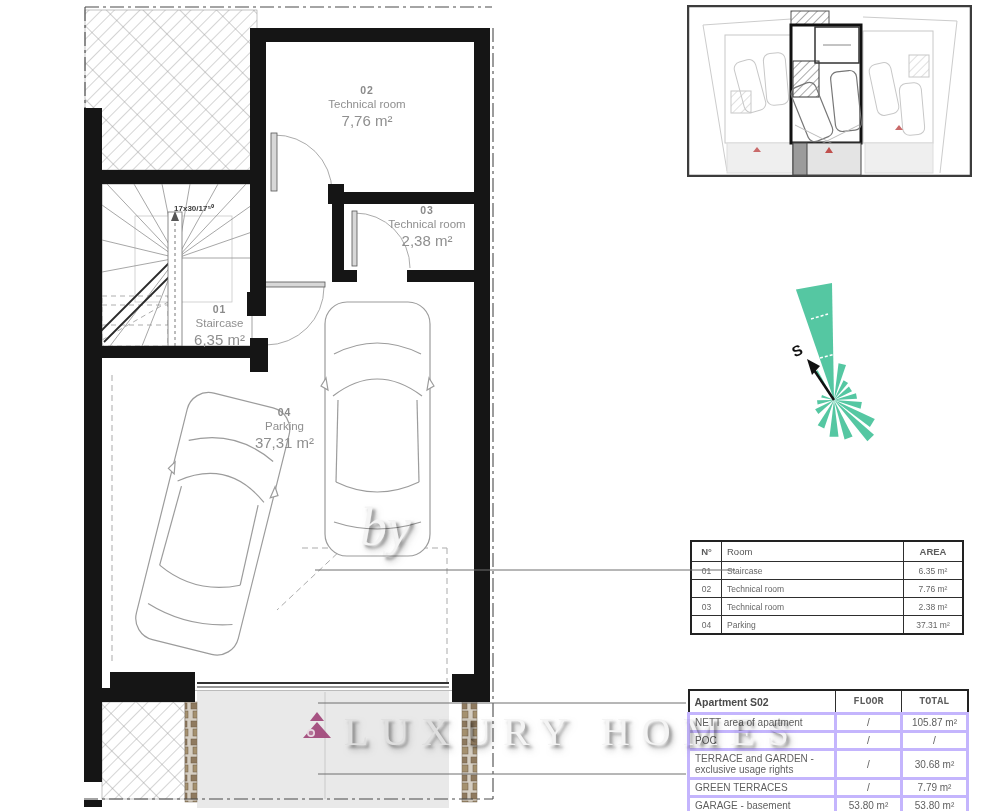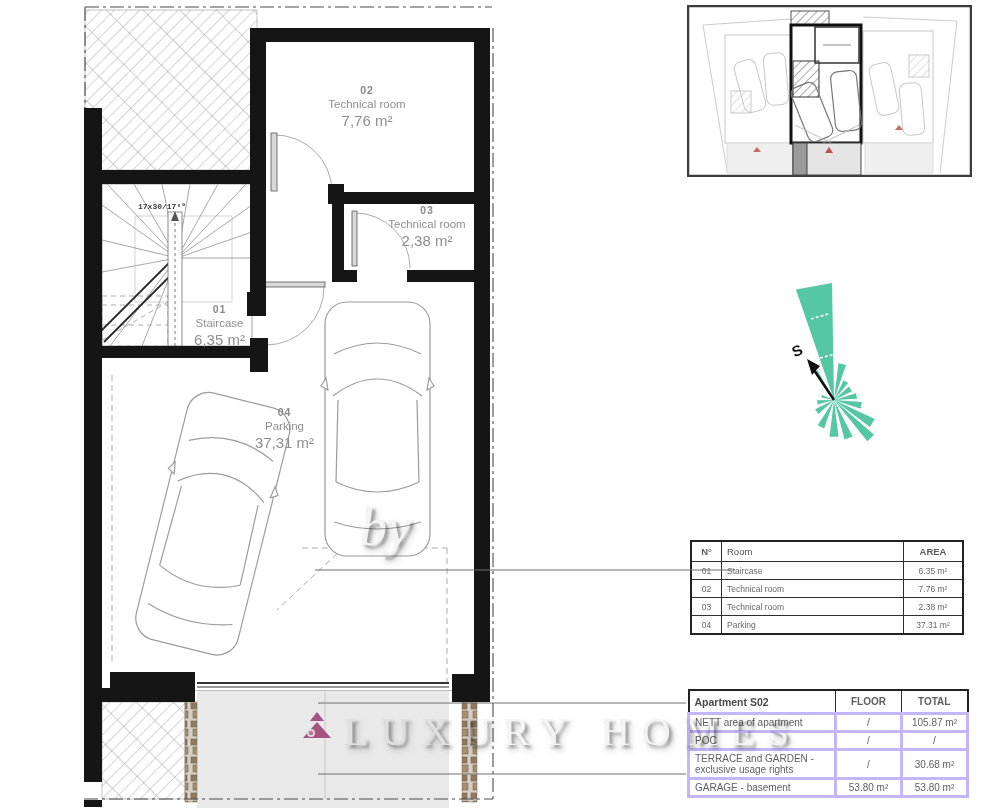--- a/index.html
+++ b/index.html
@@ -6,42 +6,42 @@
   .canvas{position:relative;width:1000px;height:811px;background:#ffffff;overflow:hidden;
           font-family:"Liberation Sans",sans-serif;margin-left:22px;}
   .abs{position:absolute;}
   svg{display:block;}
 
   
   .room-label{position:absolute;text-align:center;color:#8f8f8f;line-height:1.25;z-index:2;}
   .room-label .num{display:block;font-weight:bold;font-size:10.5px;letter-spacing:1px;color:#8a8a8a;}
   .room-label .nm{display:block;font-size:11.5px;}
   .room-label .ar{display:block;font-size:15px;}
-  .stair-note{position:absolute;left:116px;top:202px;width:76px;text-align:left;
-              font-size:8px;font-weight:bold;color:#3c3c3c;z-index:2;font-family:Liberation Mono, monospace;}
+  .stair-note{position:absolute;left:116px;top:202px;width:76px;text-align:right;
+              font-size:8px;font-weight:bold;color:#3c3c3c;z-index:2;}
 
   
   .s-label{position:absolute;left:770px;top:342px;font-size:15px;font-weight:bold;color:#101010;
            transform:rotate(-24deg);z-index:3;font-family:"Liberation Sans",sans-serif;}
 
   
   table{border-collapse:collapse;background:#fff;}
   .room-table{position:absolute;left:668px;top:540px;width:274px;z-index:3;}
   .room-table th{border:1px solid #2e2e2e;font-size:9.5px;color:#5d5d5d;height:17px;font-weight:bold;}
   .room-table th.h-room{text-align:left;padding-left:5px;font-weight:normal;color:#555;}
   .room-table td{border:1px solid #2e2e2e;font-size:8.5px;color:#666;height:15px;}
   .room-table .c-num{width:27px;text-align:center;}
   .room-table .c-room{text-align:left;padding-left:5px;}
   .room-table .c-area{width:56px;text-align:center;}
   .room-table{border:2px solid #222;}
 
   .apt-table{position:absolute;left:665px;top:689px;width:282px;z-index:3;border:2px solid #222;}
   .apt-table th{border:1px solid #2e2e2e;border-bottom:2px solid #222;height:19px;}
   .apt-table th.t-title{text-align:left;padding-left:5px;font-size:10.5px;color:#4a4a4a;}
-  .apt-table th.t-col{font-size:10px;color:#5d5d5d;width:57px;text-align:center;}
+  .apt-table th.t-col{font-size:10px;color:#5d5d5d;width:57px;text-align:center;font-family:Liberation Mono, monospace;}
   .apt-table td{border:3px solid #c4b5fd;font-size:10px;color:#5f5f5f;padding:2px 3px;}
   .apt-table td.v{text-align:center;width:57px;}
   .apt-table td.lbl{text-align:left;padding-left:5px;}
 
   
   .wm{position:absolute;font-family:"Liberation Serif",serif;color:#f4f4f4;
       text-shadow:3px 3px 3px #9e9e9e, 4px 5px 6px rgba(150,150,150,.55);
       mix-blend-mode:multiply;z-index:5;white-space:nowrap;pointer-events:none;}
   .wm-by{left:338px;top:496px;font-size:54px;font-style:italic;}
   .wm-brand{left:293px;top:565px;font-size:95px;}
@@ -343,20 +343,25 @@
         <td class="lbl">POC</td>
         <td class="v">/</td>
         <td class="v">/</td>
       </tr>
       <tr>
         <td class="lbl">TERRACE and GARDEN - exclusive usage rights</td>
         <td class="v">/</td>
         <td class="v">30.68 m²</td>
       </tr>
       <tr>
+        <td class="lbl">GREEN TERRACES</td>
+        <td class="v">/</td>
+        <td class="v">7.79 m²</td>
+      </tr>
+      <tr>
         <td class="lbl">GARAGE - basement</td>
         <td class="v">53.80 m²</td>
         <td class="v">53.80 m²</td>
       </tr>
     </tbody>
   </table>
 
   <div class="wm wm-by">by</div>
   <div class="wm wm-tagline">LUXURY HOMES</div>
 

